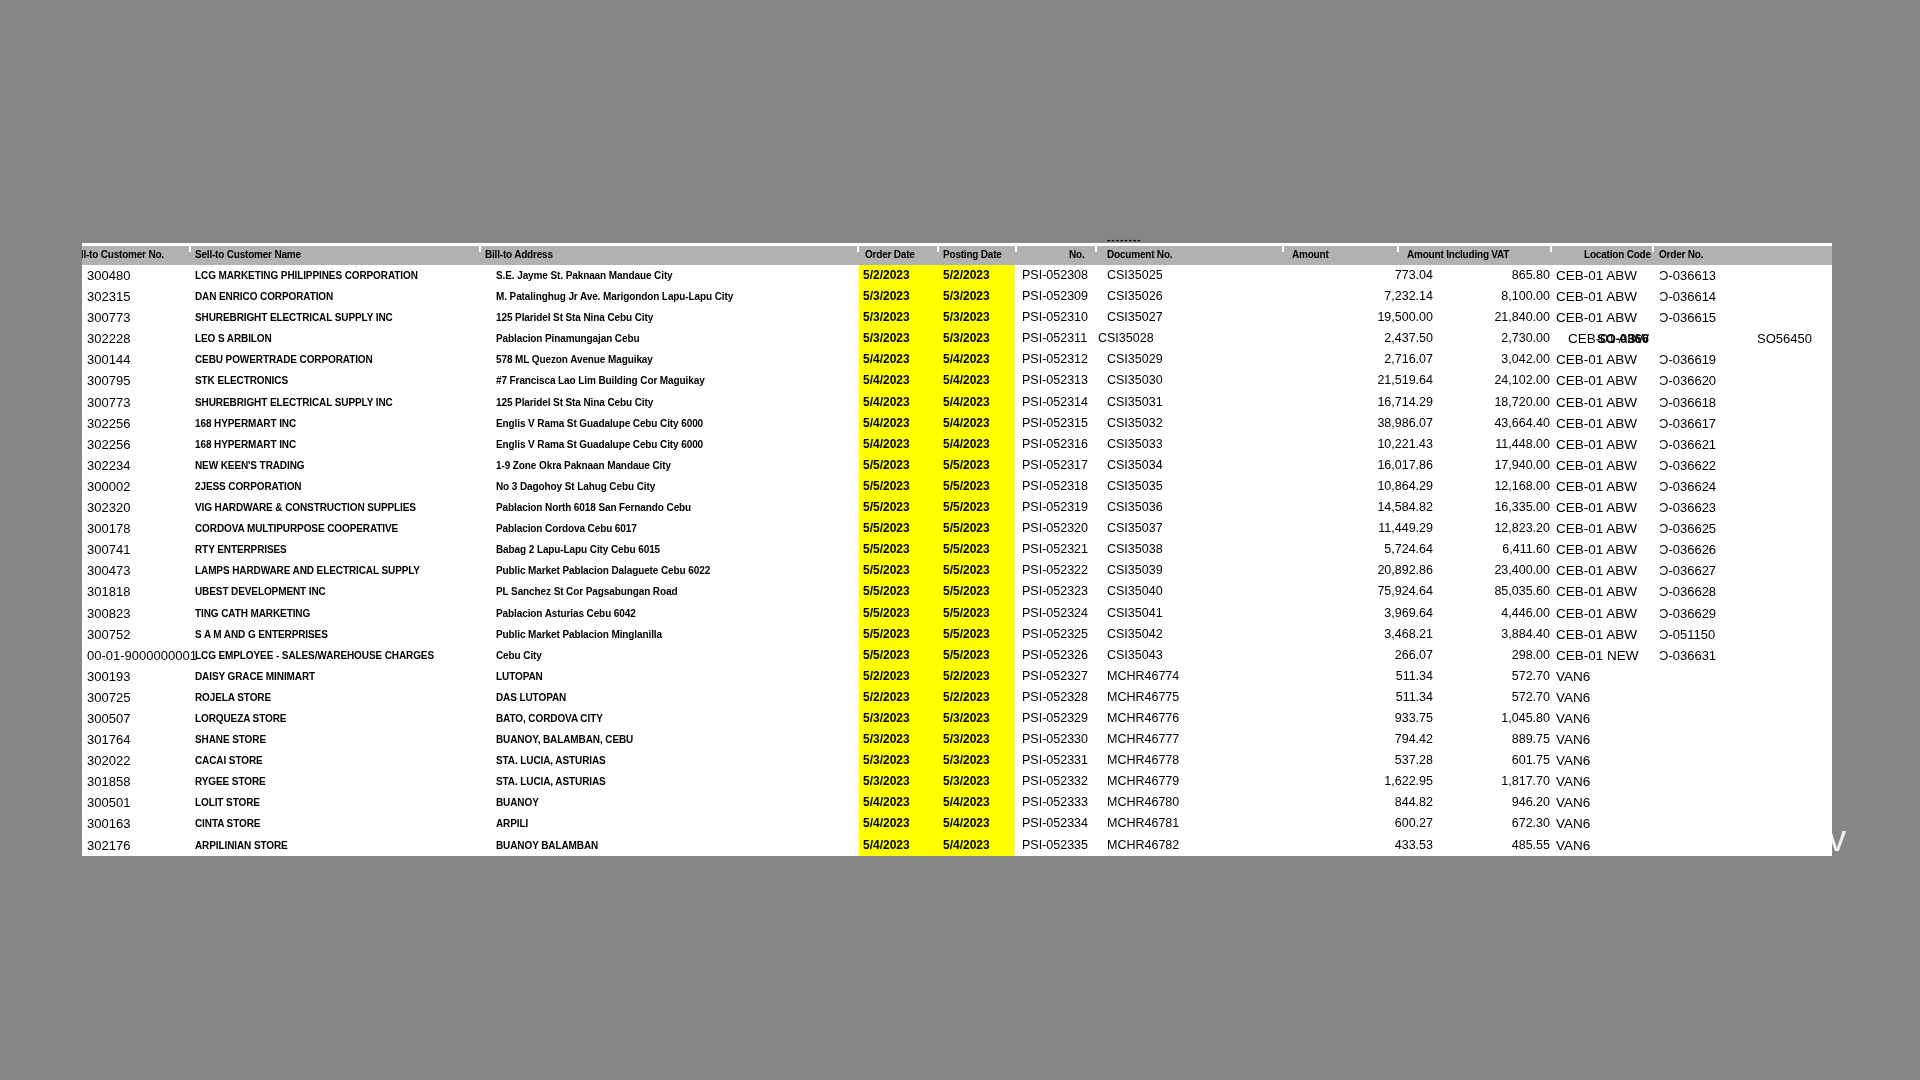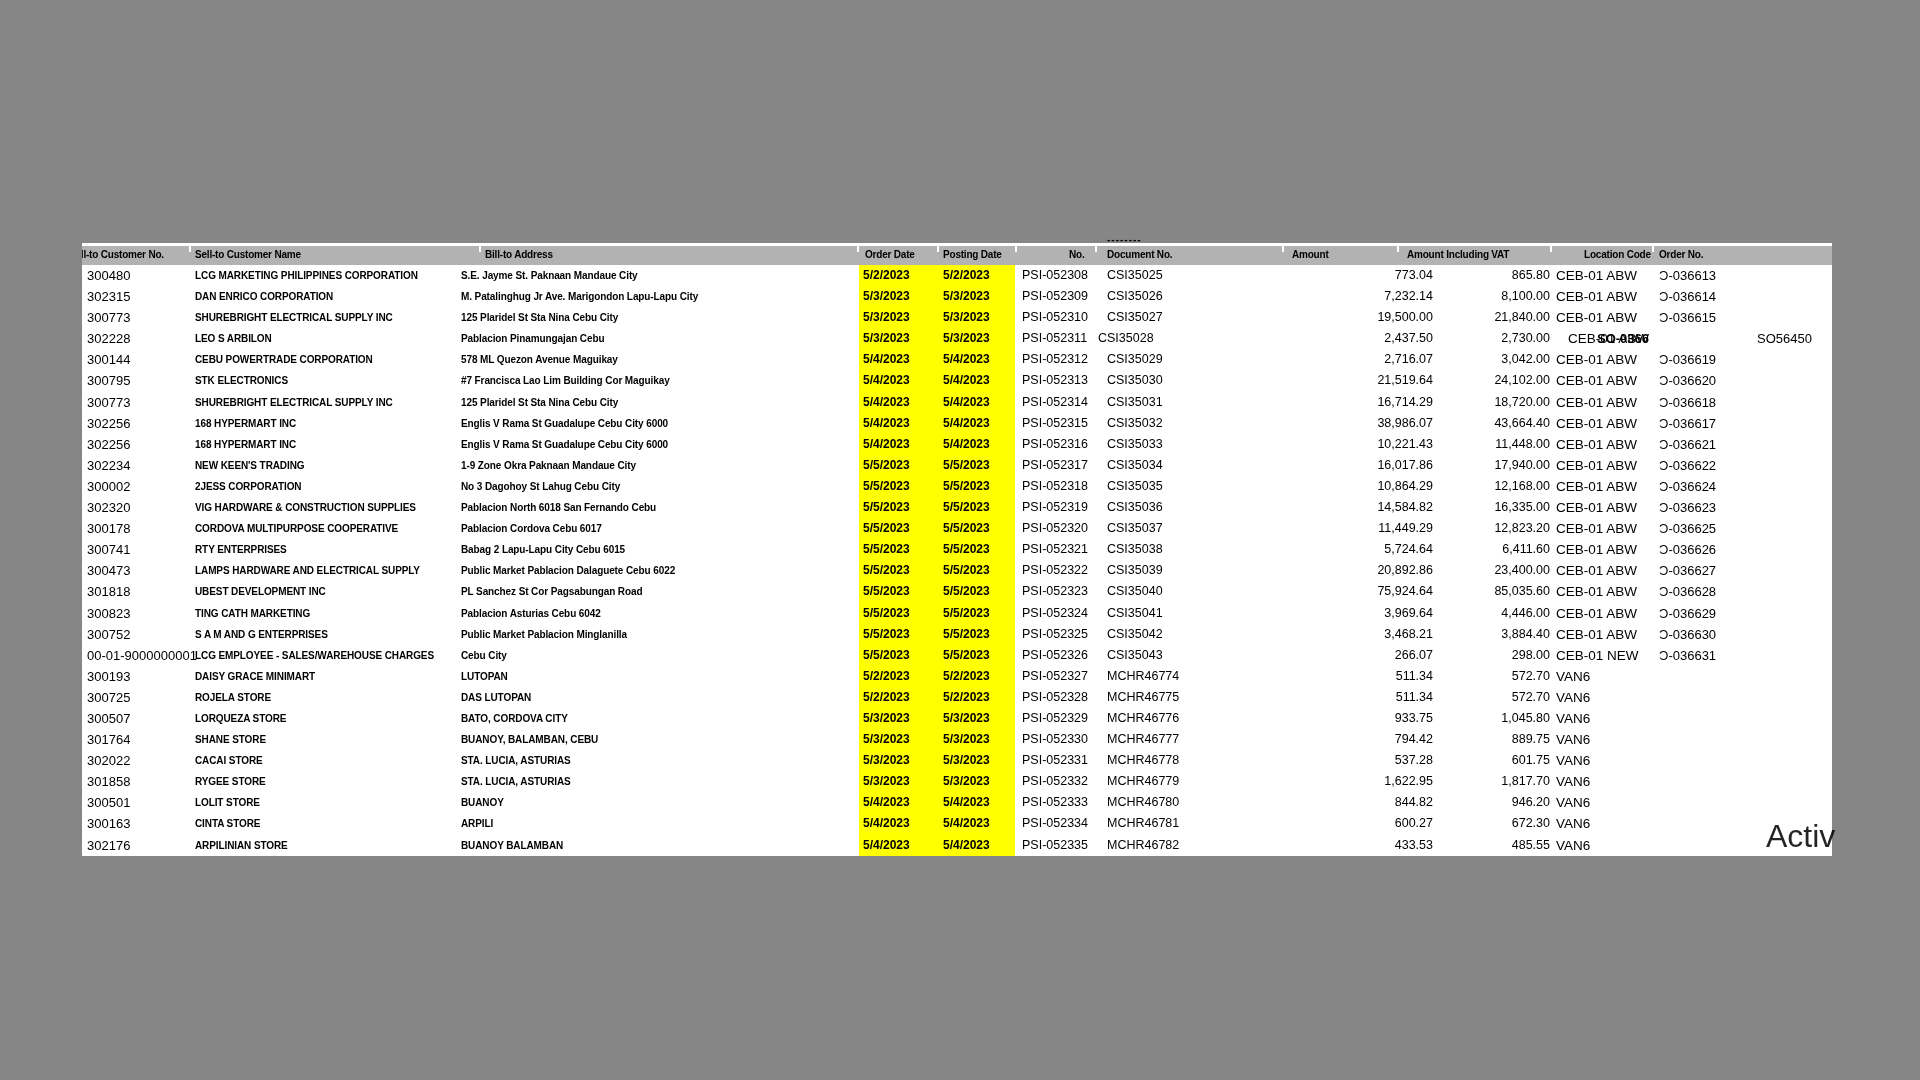--- a/index.html
+++ b/index.html
@@ -18,38 +18,38 @@
   .h10{left:1502px;} .h11{left:1577px;}
   .tick{position:absolute;top:0;width:2px;height:6px;background:#ffffff;}
 
   .tbody{position:relative;height:698px;background:#ffffff;}
   .yellow-band{position:absolute;left:777px;top:0;width:156px;height:591px;background:#ffff00;}
 
   .row{position:relative;height:21.1px;line-height:21.1px;}
   .c{position:absolute;top:0;white-space:nowrap;color:#000;}
   .c1{left:5px;   font-size:13px;}
   .c2{left:113px; font-size:10px;font-weight:bold;letter-spacing:-0.1px;}
-  .c3{left:379px; font-size:10px;font-weight:bold;letter-spacing:-0.1px;}
+  .c3{left:414px; font-size:10px;font-weight:bold;letter-spacing:-0.1px;}
   .c4{left:781px; font-size:12px;font-weight:bold;}
   .c5{left:861px; font-size:12px;font-weight:bold;}
   .c6{left:940px; font-size:12.5px;}
   .c7{left:1025px;font-size:12.5px;}
   .c8{left:1208px;width:143px;text-align:right;font-size:12.5px;}
   .c9{left:1351px;width:117px;text-align:right;font-size:12.5px;}
   .c10{left:1474px;font-size:13.5px;}
   .c11{left:1577px;font-size:13px;}
   .c12{left:1675px;font-size:13px;}
   
   .shifted .c7{left:1016px;}
   .shifted .c10{left:1486px;}
   .shifted .c11{left:1515px;font-weight:bold;}
 
   .doc-overflow{position:absolute;left:1107px;top:234px;font-size:10px;font-weight:bold;
                 color:#000;letter-spacing:1px;z-index:2;}
-  .watermark{position:absolute;left:1766px;top:818px;font-size:32px;color:#000000;
+  .watermark{position:absolute;left:1766px;top:818px;font-size:37px;color:#ffffff;
              opacity:0.85;z-index:3;white-space:nowrap;}
 </style>
 </head>
 <body>
 
 <div class="screen">
 
   <span class="doc-overflow">--------</span>
 
   <div class="sheet">
@@ -341,21 +341,21 @@
     <span class="c c1">300752</span>
     <span class="c c2">S A M AND G ENTERPRISES</span>
     <span class="c c3">Public Market Pablacion Minglanilla</span>
     <span class="c c4">5/5/2023</span>
     <span class="c c5">5/5/2023</span>
     <span class="c c6">PSI-052325</span>
     <span class="c c7">CSI35042</span>
     <span class="c c8">3,468.21</span>
     <span class="c c9">3,884.40</span>
     <span class="c c10">CEB-01 ABW</span>
-    <span class="c c11">Ɔ-036630</span>
+    <span class="c c11">Ɔ-051150</span>
     <span class="c c12"></span>
   </div>
 
   <div class="row">
     <span class="c c1">00-01-9000000001</span>
     <span class="c c2">LCG EMPLOYEE - SALES/WAREHOUSE CHARGES</span>
     <span class="c c3">Cebu City</span>
     <span class="c c4">5/5/2023</span>
     <span class="c c5">5/5/2023</span>
     <span class="c c6">PSI-052326</span>

